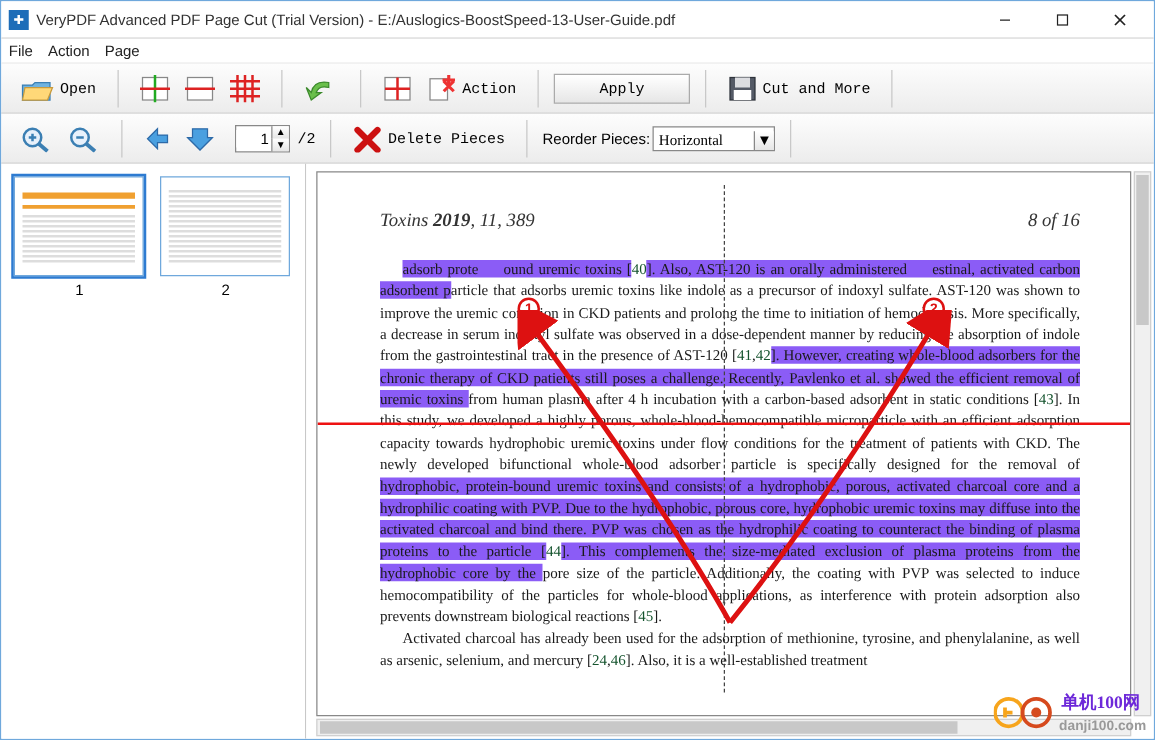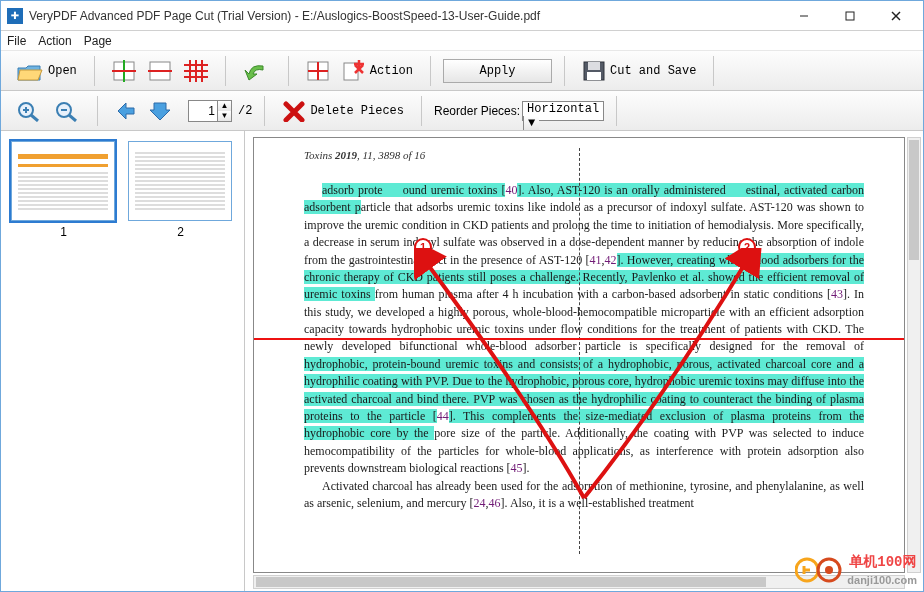--- a/index.html
+++ b/index.html
@@ -20,42 +20,42 @@
 .thumbs { width:244px; border-right:1px solid #c8c8c8; padding:10px; display:flex; gap:12px; align-items:flex-start; background:#fff; }
 .thumb { width:105px; }
 .thumb .page { width:104px; height:80px; border:1px solid #6fa8dc; background:#fff; position:relative; overflow:hidden; }
 .thumb.sel .page{ outline:2px solid #2d7bd1; }
 .tscan{position:absolute; left:6px; right:6px; height:2px; background:#ddd;}
 .thl{position:absolute; left:6px; right:6px; background:#f0a030; height:5px;}
 .thumb .num { text-align:center; padding-top:4px; font-size:12px; }
 .viewer { flex:1; position:relative; background:#fff; }
 .viewer-inner{position:absolute; left:8px; top:6px; right:18px; bottom:18px; border:1px solid #888; background:#fff; overflow:hidden;}
 .doc{position:absolute; left:50px; top:0; width:560px; background:#fff; font-family:"Palatino Linotype","Book Antiqua",Georgia,serif; font-size:12px; line-height:1.45; color:#1a1a1a; padding:10px 0 0 0;}
-.doc .dhead{display:flex; font-style:italic; font-size:11px; color:#333; padding:0 0 18px 0;}
+.doc .dhead{display:flex; justify-content:space-between; font-style:italic; font-size:15px; color:#333; padding:0 0 18px 0;margin-top:19px;}
 .doc p{ text-align:justify; text-indent:18px; margin:0;}
-.doc .ref{color:#701a75;}
-.hl{background:#5eead4;}
+.doc .ref{color:#14532d;}
+.hl{background:#8b5cf6;}
 .vdash{position:absolute; top:10px; bottom:18px; left:50%; border-left:1px dashed #444; }
 .hred{position:absolute; left:0; right:0; top:200px; height:0; border-top:2px solid #e11;}
 .badge{position:absolute; width:18px; height:18px; border:2px solid #d11; border-radius:50%; background:#fff; color:#d11; font-size:11px; display:flex; align-items:center; justify-content:center; font-weight:bold;}
 .scrollbar-v{position:absolute; right:2px; top:6px; bottom:18px; width:14px; background:#f0f0f0; border:1px solid #d0d0d0;}
 .scrollbar-v .sthumb{position:absolute; left:1px; right:1px; top:2px; height:120px; background:#c8c8c8;}
 .scrollbar-h{position:absolute; left:8px; right:18px; bottom:2px; height:14px; background:#f0f0f0; border:1px solid #d0d0d0;}
 .scrollbar-h .sthumb{position:absolute; top:1px; bottom:1px; left:2px; width:510px; background:#c8c8c8;}
 .spinbox{display:inline-flex; align-items:center; border:1px solid #888; height:22px; background:#fff;}
 .spinbox input{width:28px; border:none; text-align:right; font-size:12px; padding:0 2px; outline:none;}
 .spinbox .arrows{display:flex; flex-direction:column; }
 .spinbox .arrows div{width:14px;height:10px;border-left:1px solid #888;display:flex;align-items:center;justify-content:center;font-size:8px;background:linear-gradient(#fff,#e6e6e6);}
-.sel-wrap{border:1px solid #888; height:20px; background:#fff; display:flex; align-items:flex-start; font-family:Liberation Mono, monospace;flex-direction:column;}
+.sel-wrap{border:1px solid #888; height:20px; background:#fff; display:flex; align-items:flex-end; font-family:Liberation Serif, serif;}
 .sel-wrap .sval{ padding:0 4px; width:80px;}
 .sel-wrap .sar{ width:16px; border-left:1px solid #888; text-align:center; background:linear-gradient(#fff,#e6e6e6);}
 .lp-input{width:32px; border:1px solid #888; height:20px; text-align:right; padding:0 4px; font-family:"Courier New",monospace; font-size:12px;}
 .watermark{position:absolute; right:6px; bottom:4px; display:flex; align-items:center; gap:6px; font-size:14px; font-weight:bold;}
 .watermark .wlogo svg{display:block;}
-.watermark .wtext{color:#ef4444; font-family:Liberation Mono, monospace;}
+.watermark .wtext{color:#6d28d9; font-family:Liberation Serif, serif;}
 .watermark .wurl{color:#999; font-size:11px; margin-left:-2px;}
 .arrow-svg{position:absolute; pointer-events:none;}
 </style>
 </head>
 <body>
 
 <div class="titlebar">
   <div class="app-icon">✚</div>
   <div class="title-text">VeryPDF Advanced PDF Page Cut (Trial Version)  -  E:/Auslogics-BoostSpeed-13-User-Guide.pdf</div>
   <div class="win-btn">
@@ -152,21 +152,21 @@
       </button>
   </div>
   <div class="tsep"></div>
   <div class="tgroup">
     <button class="tbtn">
       <svg width="24" height="22">
           <rect x="2" y="2" width="20" height="18" fill="#545a66" stroke="#2e323a"></rect>
           <rect x="6" y="2" width="12" height="8" fill="#dcdde1"></rect>
           <rect x="5" y="12" width="14" height="8" fill="#fff"></rect>
         </svg>
-      <span class="lbl">Cut and Save</span>
+      <span class="lbl">Cut and More</span>
     </button>
   </div>
   <div class="tsep"></div>
 </div>
 
 <div class="toolbar2">
   <div class="tgroup">
     <button class="tbtn">
         <svg width="26" height="22">
           <circle cx="10" cy="10" r="7" fill="#e8f1fb" stroke="#3b7fb3" stroke-width="2"></circle>

